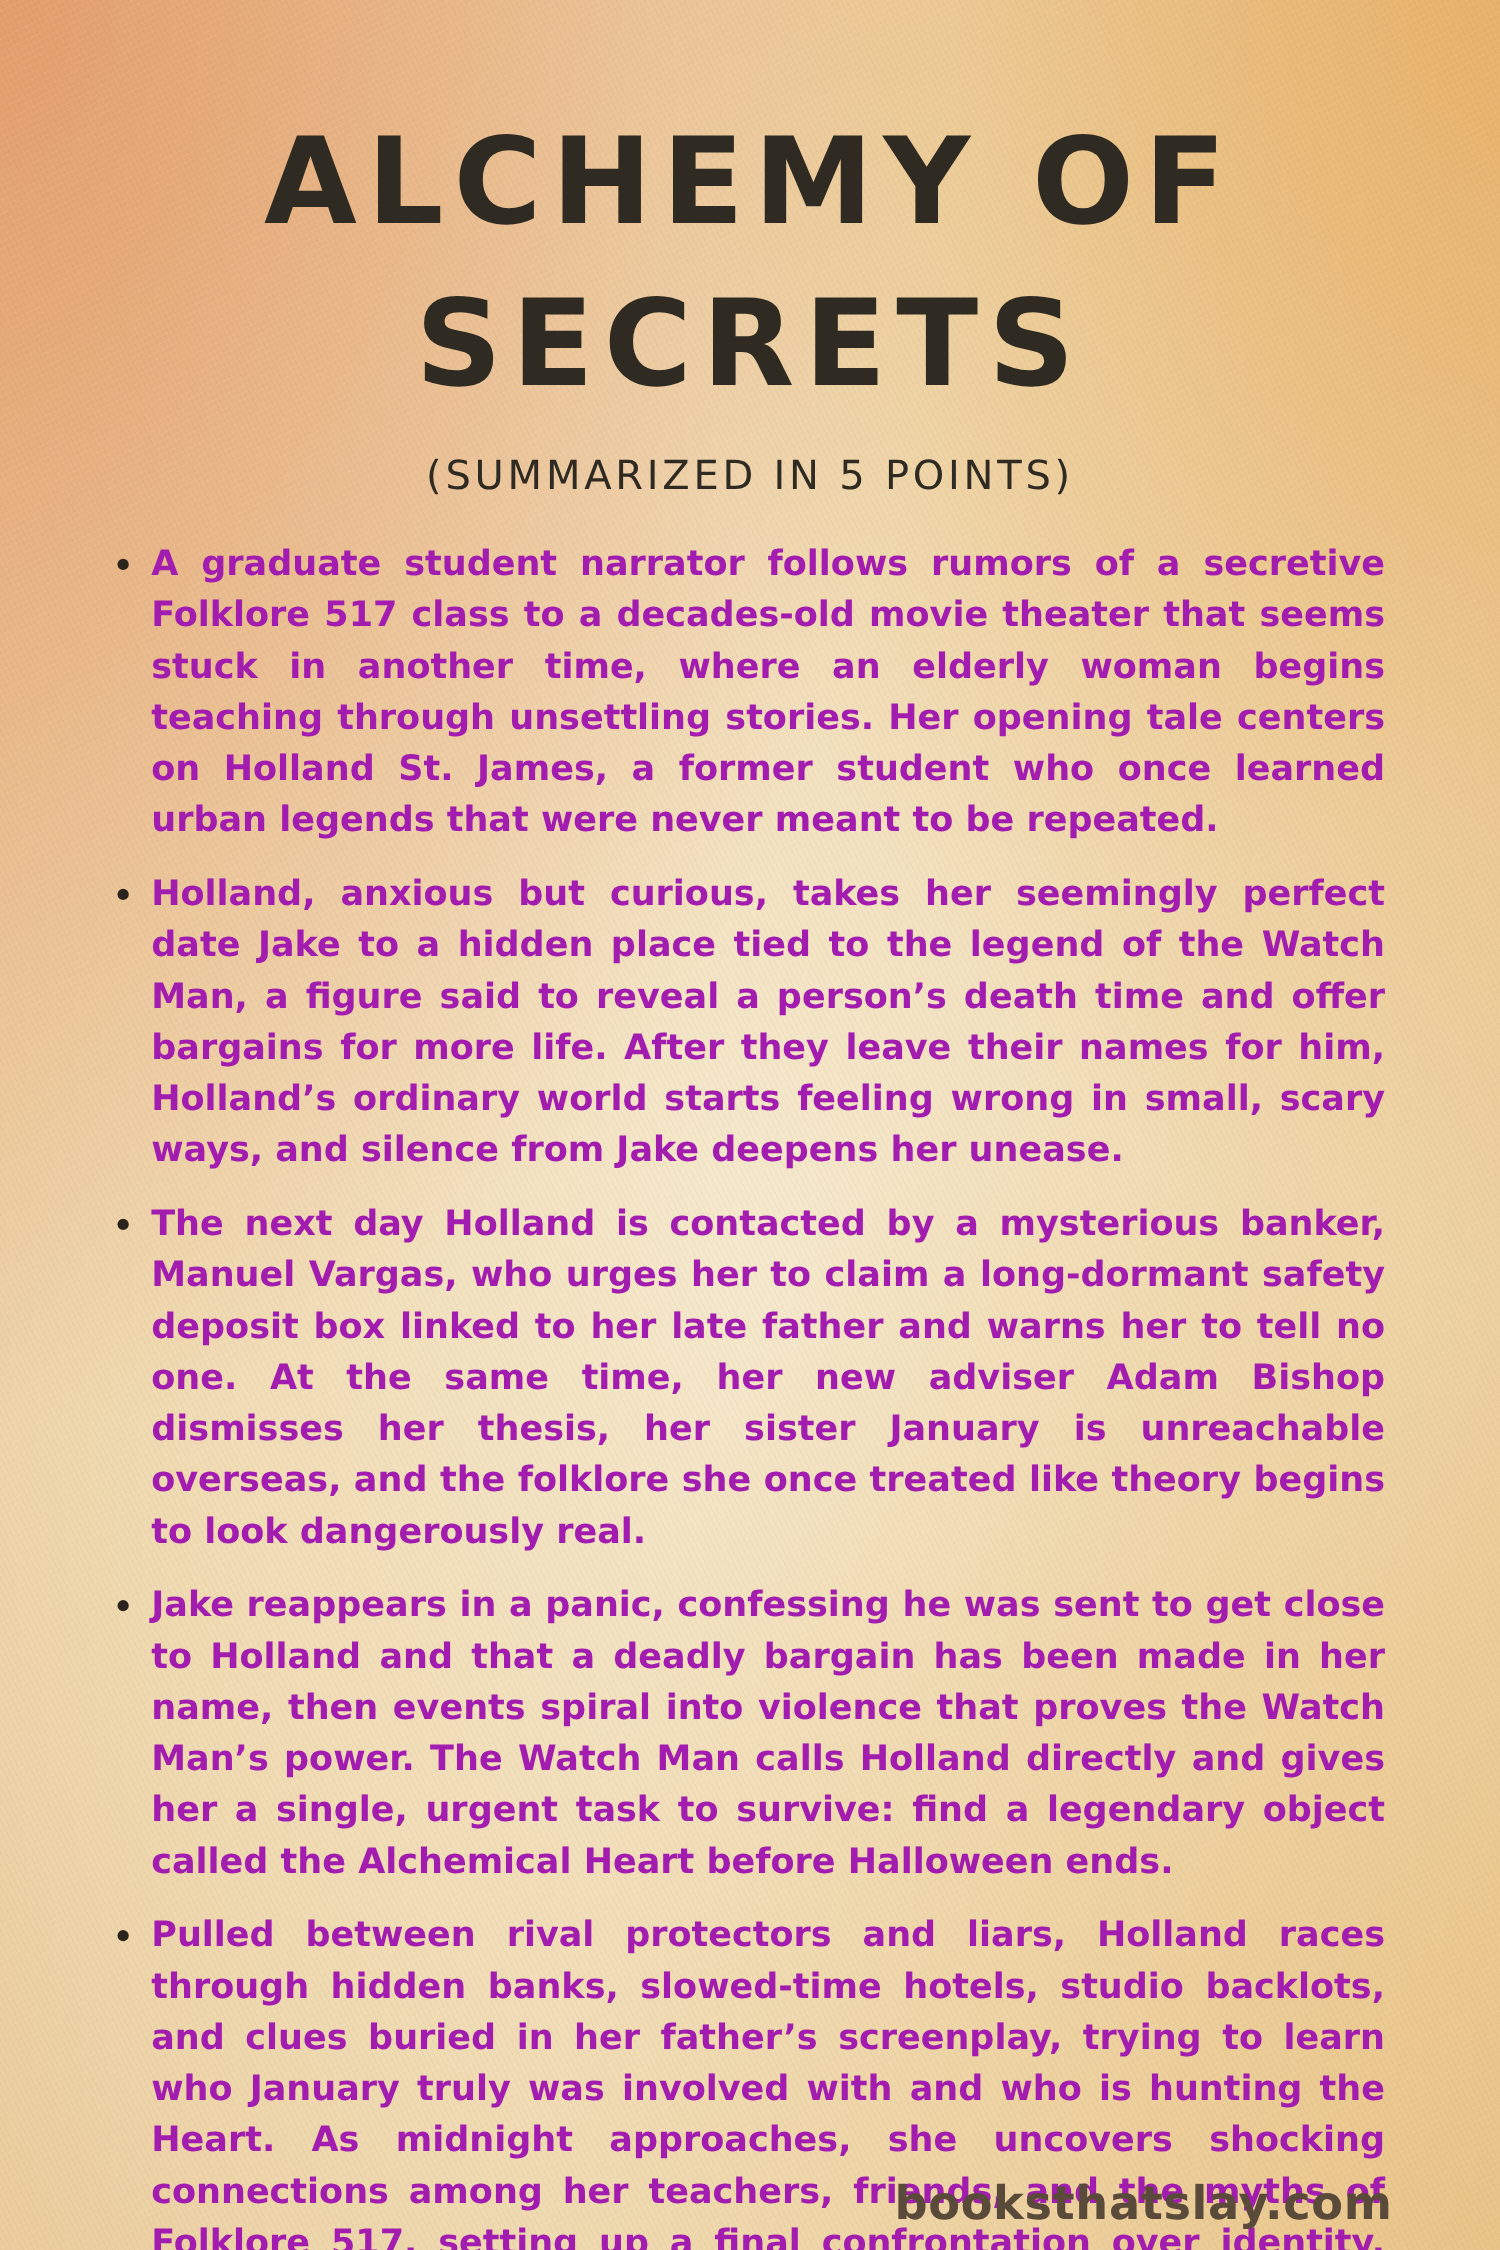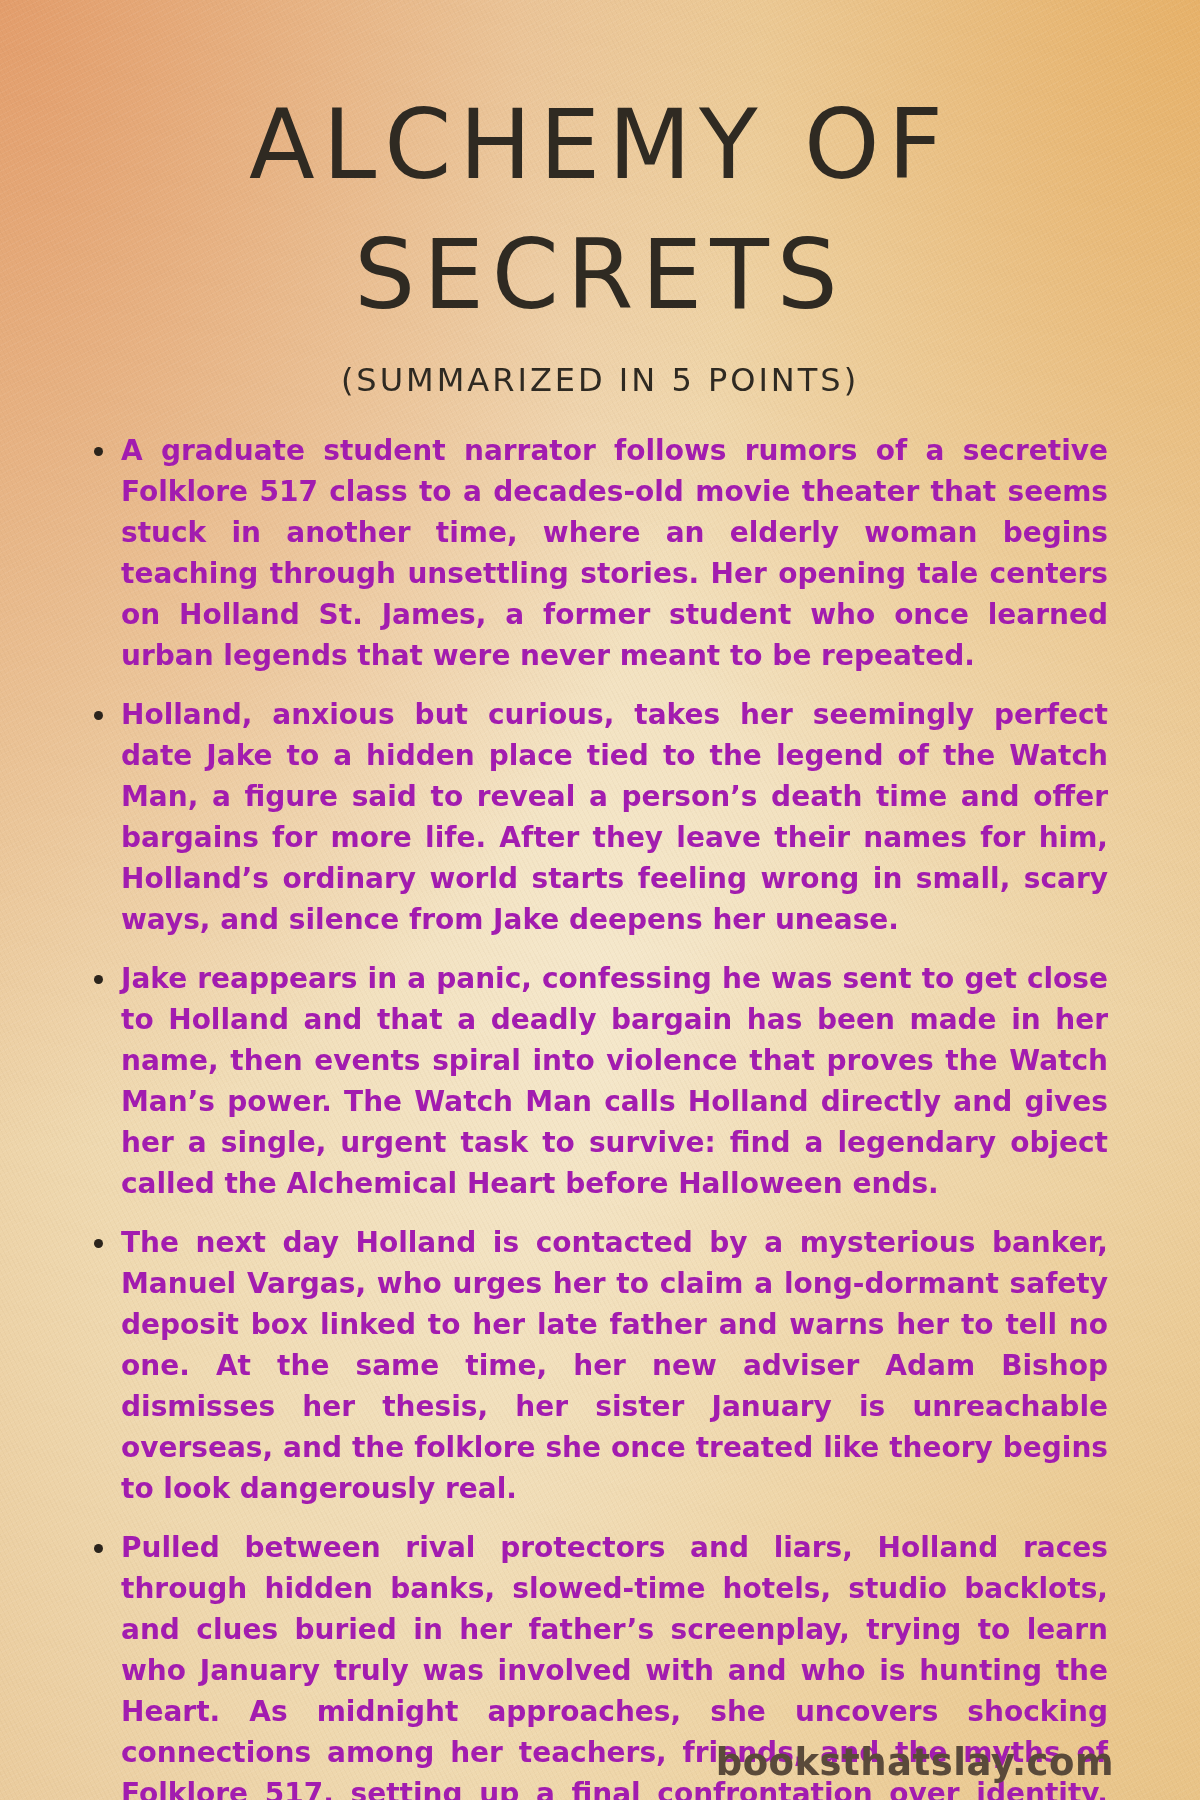--- a/index.html
+++ b/index.html
@@ -30,21 +30,21 @@
     .header {
       position: absolute;
       left: 0;
       right: 0;
       top: 80px;
       text-align: center;
     }
     .title {
       margin: 0;
       font-family: "DejaVu Sans", sans-serif;
-      font-weight: normal;
+      font-weight: bold;
       font-size: 96px;
       line-height: 130px;
       letter-spacing: 8px;
       color: #2f2a22;
       text-transform: uppercase;
     }
     .subtitle {
       margin: 12px 0 0 0;
       font-family: "DejaVu Sans", sans-serif;
       font-weight: normal;
@@ -108,25 +108,25 @@
   <li class="point">
     <span class="bullet"></span>
     <span>A graduate student narrator follows rumors of a secretive Folklore 517 class to a decades-old movie theater that seems stuck in another time, where an elderly woman begins teaching through unsettling stories. Her opening tale centers on Holland St. James, a former student who once learned urban legends that were never meant to be repeated.</span>
   </li>
   <li class="point">
     <span class="bullet"></span>
     <span>Holland, anxious but curious, takes her seemingly perfect date Jake to a hidden place tied to the legend of the Watch Man, a figure said to reveal a person’s death time and offer bargains for more life. After they leave their names for him, Holland’s ordinary world starts feeling wrong in small, scary ways, and silence from Jake deepens her unease.</span>
   </li>
   <li class="point">
     <span class="bullet"></span>
-    <span>Jake reappears in a panic, confessing he was sent to get close to Holland and that a deadly bargain has been made in her name, then events spiral into violence that proves the Watch Man’s power. The Watch Man calls Holland directly and gives her a single, urgent task to survive: find a legendary object called the Alchemical Heart before Halloween ends.</span>
+    <span>The next day Holland is contacted by a mysterious banker, Manuel Vargas, who urges her to claim a long-dormant safety deposit box linked to her late father and warns her to tell no one. At the same time, her new adviser Adam Bishop dismisses her thesis, her sister January is unreachable overseas, and the folklore she once treated like theory begins to look dangerously real.</span>
   </li>
   <li class="point">
     <span class="bullet"></span>
-    <span>The next day Holland is contacted by a mysterious banker, Manuel Vargas, who urges her to claim a long-dormant safety deposit box linked to her late father and warns her to tell no one. At the same time, her new adviser Adam Bishop dismisses her thesis, her sister January is unreachable overseas, and the folklore she once treated like theory begins to look dangerously real.</span>
+    <span>Jake reappears in a panic, confessing he was sent to get close to Holland and that a deadly bargain has been made in her name, then events spiral into violence that proves the Watch Man’s power. The Watch Man calls Holland directly and gives her a single, urgent task to survive: find a legendary object called the Alchemical Heart before Halloween ends.</span>
   </li>
   <li class="point">
     <span class="bullet"></span>
     <span>Pulled between rival protectors and liars, Holland races through hidden banks, slowed-time hotels, studio backlots, and clues buried in her father’s screenplay, trying to learn who January truly was involved with and who is hunting the Heart. As midnight approaches, she uncovers shocking connections among her teachers, friends, and the myths of Folklore 517, setting up a final confrontation over identity, trust, and the price of magic.</span>
   </li>
 </ul>
 
 <div class="footer">booksthatslay.com</div>
 
 </body></html>

